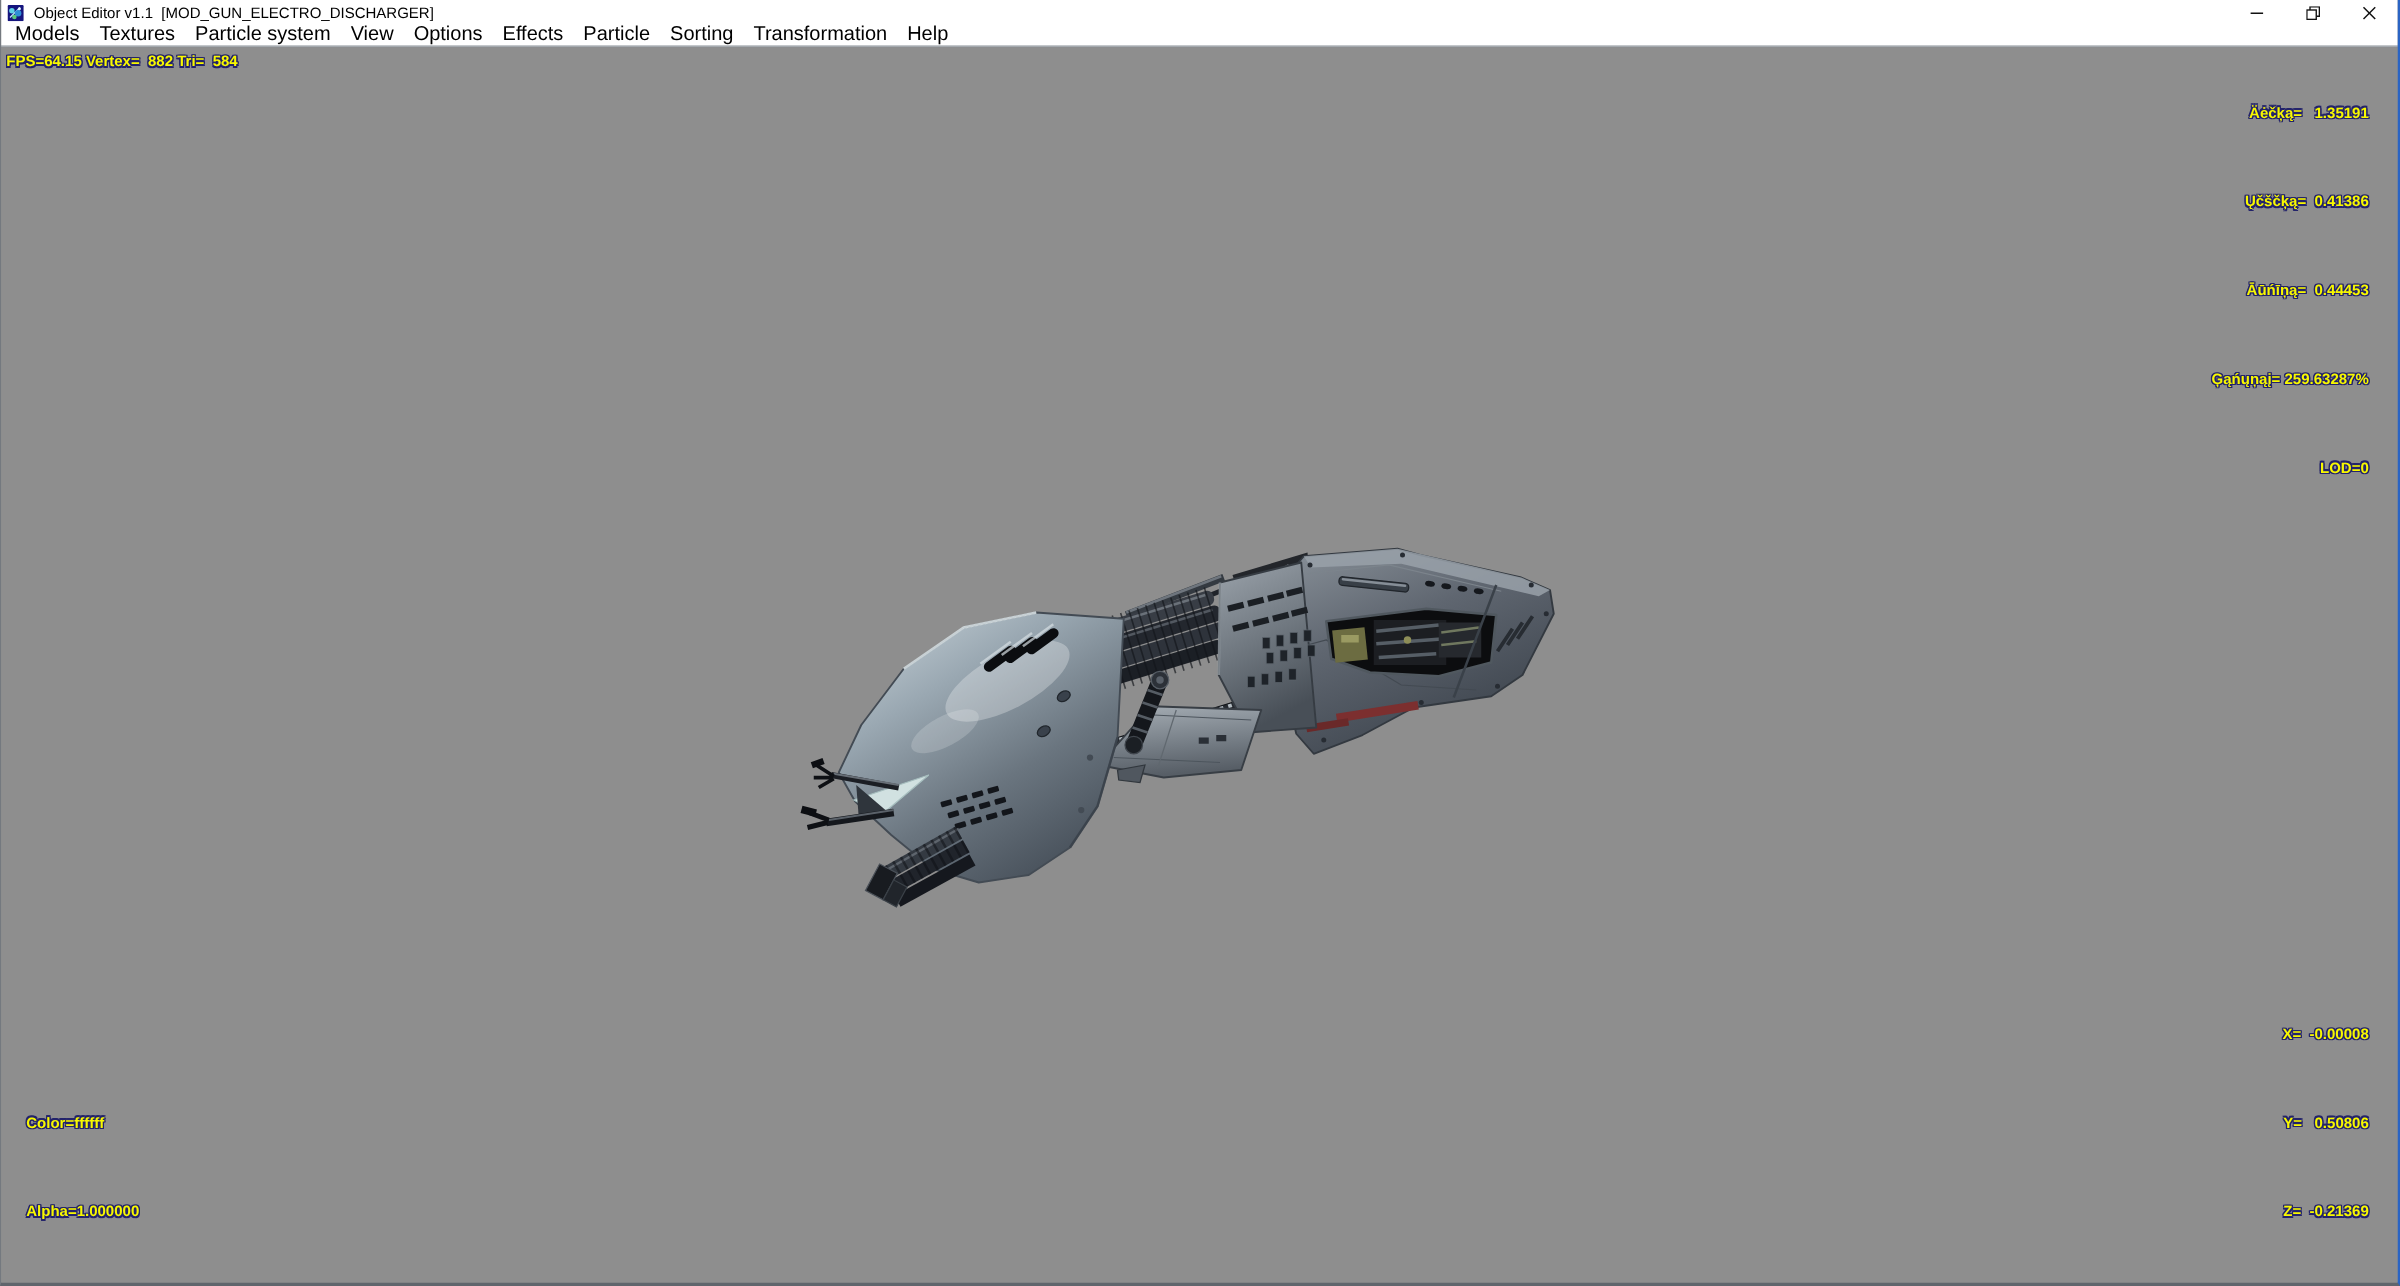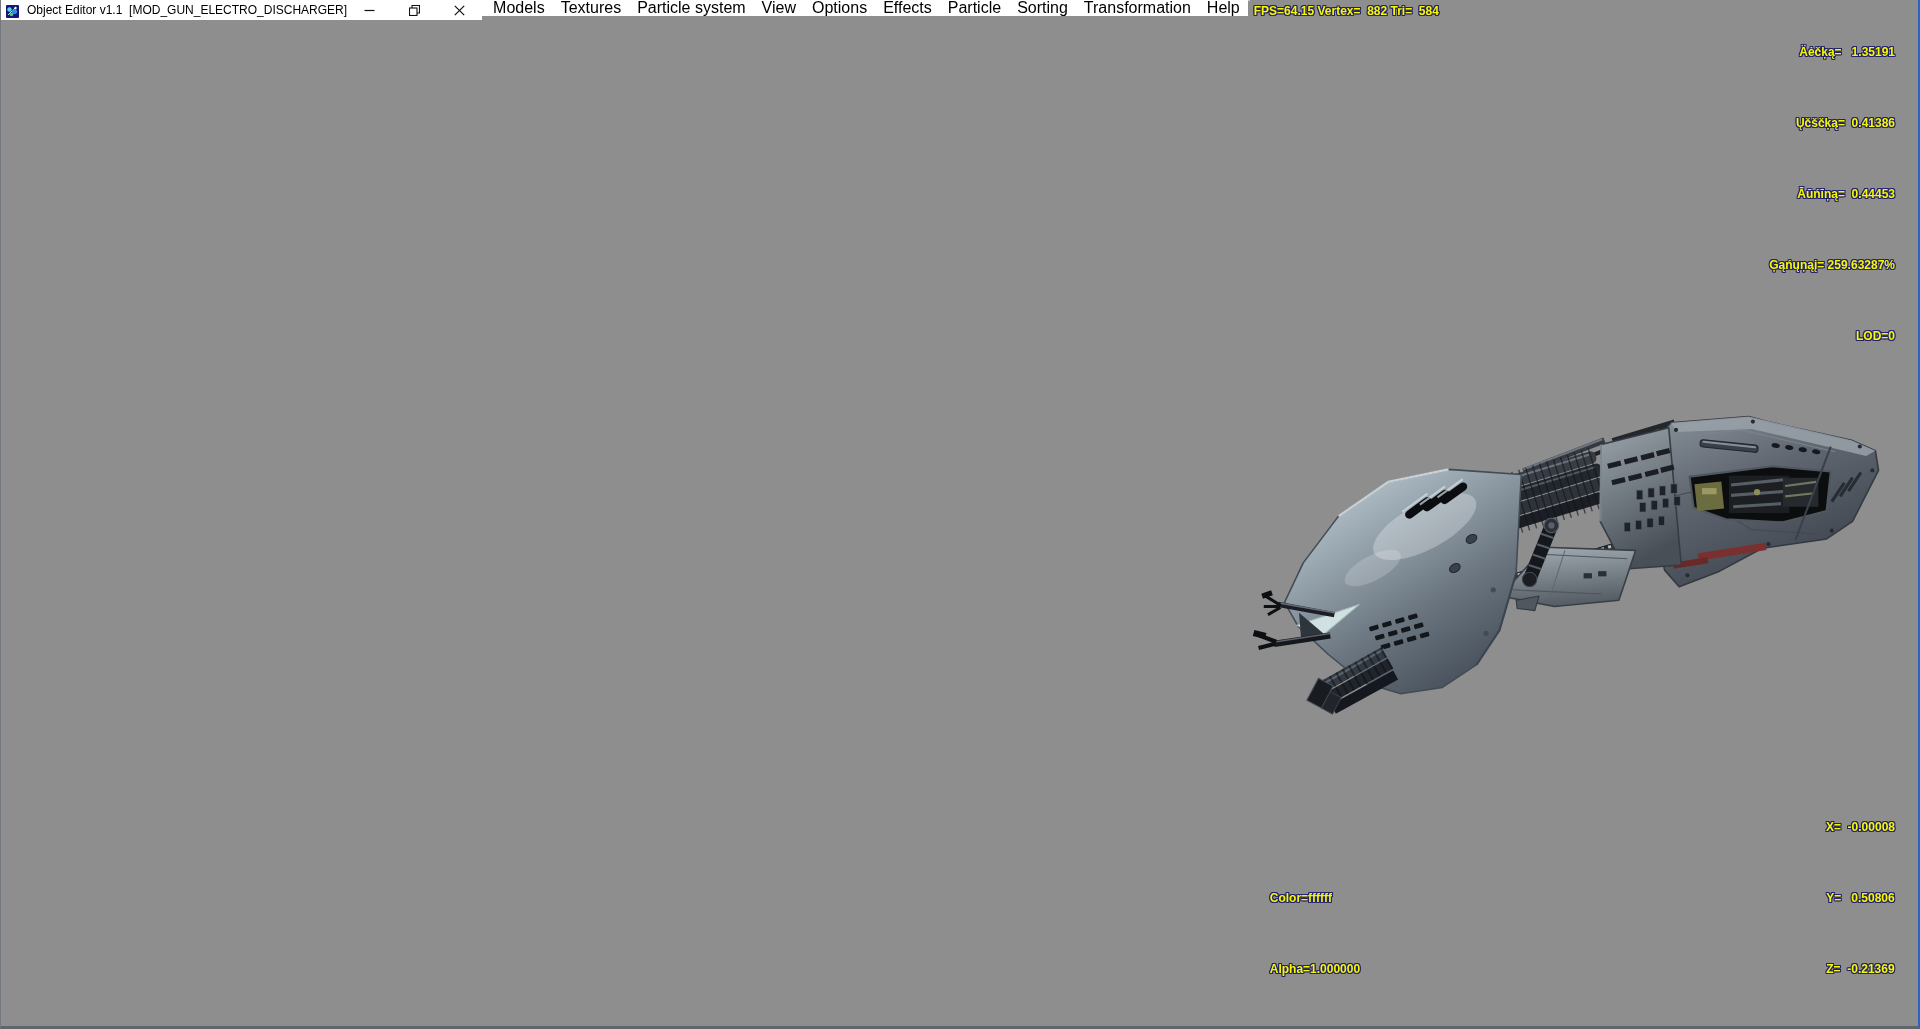--- a/index.html
+++ b/index.html
@@ -1,36 +1,36 @@
 <!DOCTYPE html>
 <html><head>
 <meta charset="utf-8">
 <style>
   html,body{margin:0;padding:0}
   body{width:1920px;height:1029px;overflow:hidden;font-family:"Liberation Sans",sans-serif;-webkit-user-select:none;user-select:none}
-  .window{position:relative;width:1920px;height:1029px;box-sizing:border-box;display:flex;flex-direction:row;
+  .window{position:relative;width:1920px;height:1029px;box-sizing:border-box;display:flex;flex-direction:column;
           border-left:1px solid #74797f;border-right:2px solid #2a64c4;border-bottom:3px solid #60656c;background:#8e8e8e}
   .titlebar{flex:0 0 20px;height:20px;background:#ffffff;display:flex;align-items:center}
   .app-icon{width:13px;height:13px;margin:0 8px 0 5px;flex:0 0 13px}
   .title{font-size:12px;line-height:20px;color:#000;white-space:pre}
   .win-controls{margin-left:auto;display:flex;height:100%}
   .wbtn{width:45px;height:20px;border:0;margin:0;padding:0;background:transparent;display:flex;align-items:center;justify-content:center;cursor:default}
   .menubar{flex:0 0 16px;height:16px;background:#ffffff;display:flex;align-items:center;padding-left:3px}
   .menu-item{font-size:16px;line-height:16px;padding:0 8px;color:#000;white-space:pre}
   .menu-sep{flex:0 0 2px;height:2px;background:linear-gradient(#d2d5d8,#868c92)}
   .viewport{position:relative;flex:1;background:#8e8e8e;overflow:hidden}
   svg.model{position:absolute;left:0;top:0;width:100%;height:100%;display:block;pointer-events:none}
   .ov{position:absolute;margin:0;font:bold 12px "Liberation Sans",sans-serif;color:#f8f800;line-height:13px;white-space:pre;
       text-shadow:-1px -1px 0 #23236b,1px -1px 0 #23236b,-1px 1px 0 #23236b,1px 1px 0 #23236b,
                   -1px 0 0 #23236b,1px 0 0 #23236b,0 -1px 0 #23236b,0 1px 0 #23236b}
   .ov pre{margin:16px;font:inherit;line-height:13px;white-space:pre}
   .tl{left:4px;top:5px}
   .tr{right:7px;top:4px;text-align:right}
   .bl{left:4px;bottom:8px}
-  .br{right:7px;bottom:8px;text-align:center}
+  .br{right:7px;bottom:8px;text-align:right}
 </style>
 </head>
 <body>
 
 <div class="window">
 
   <div class="titlebar">
     <span class="app-icon">
       <svg width="13" height="13" viewBox="0 0 13 13">
         <rect x="0" y="0" width="13" height="13" rx="1" fill="#15157e"></rect>

